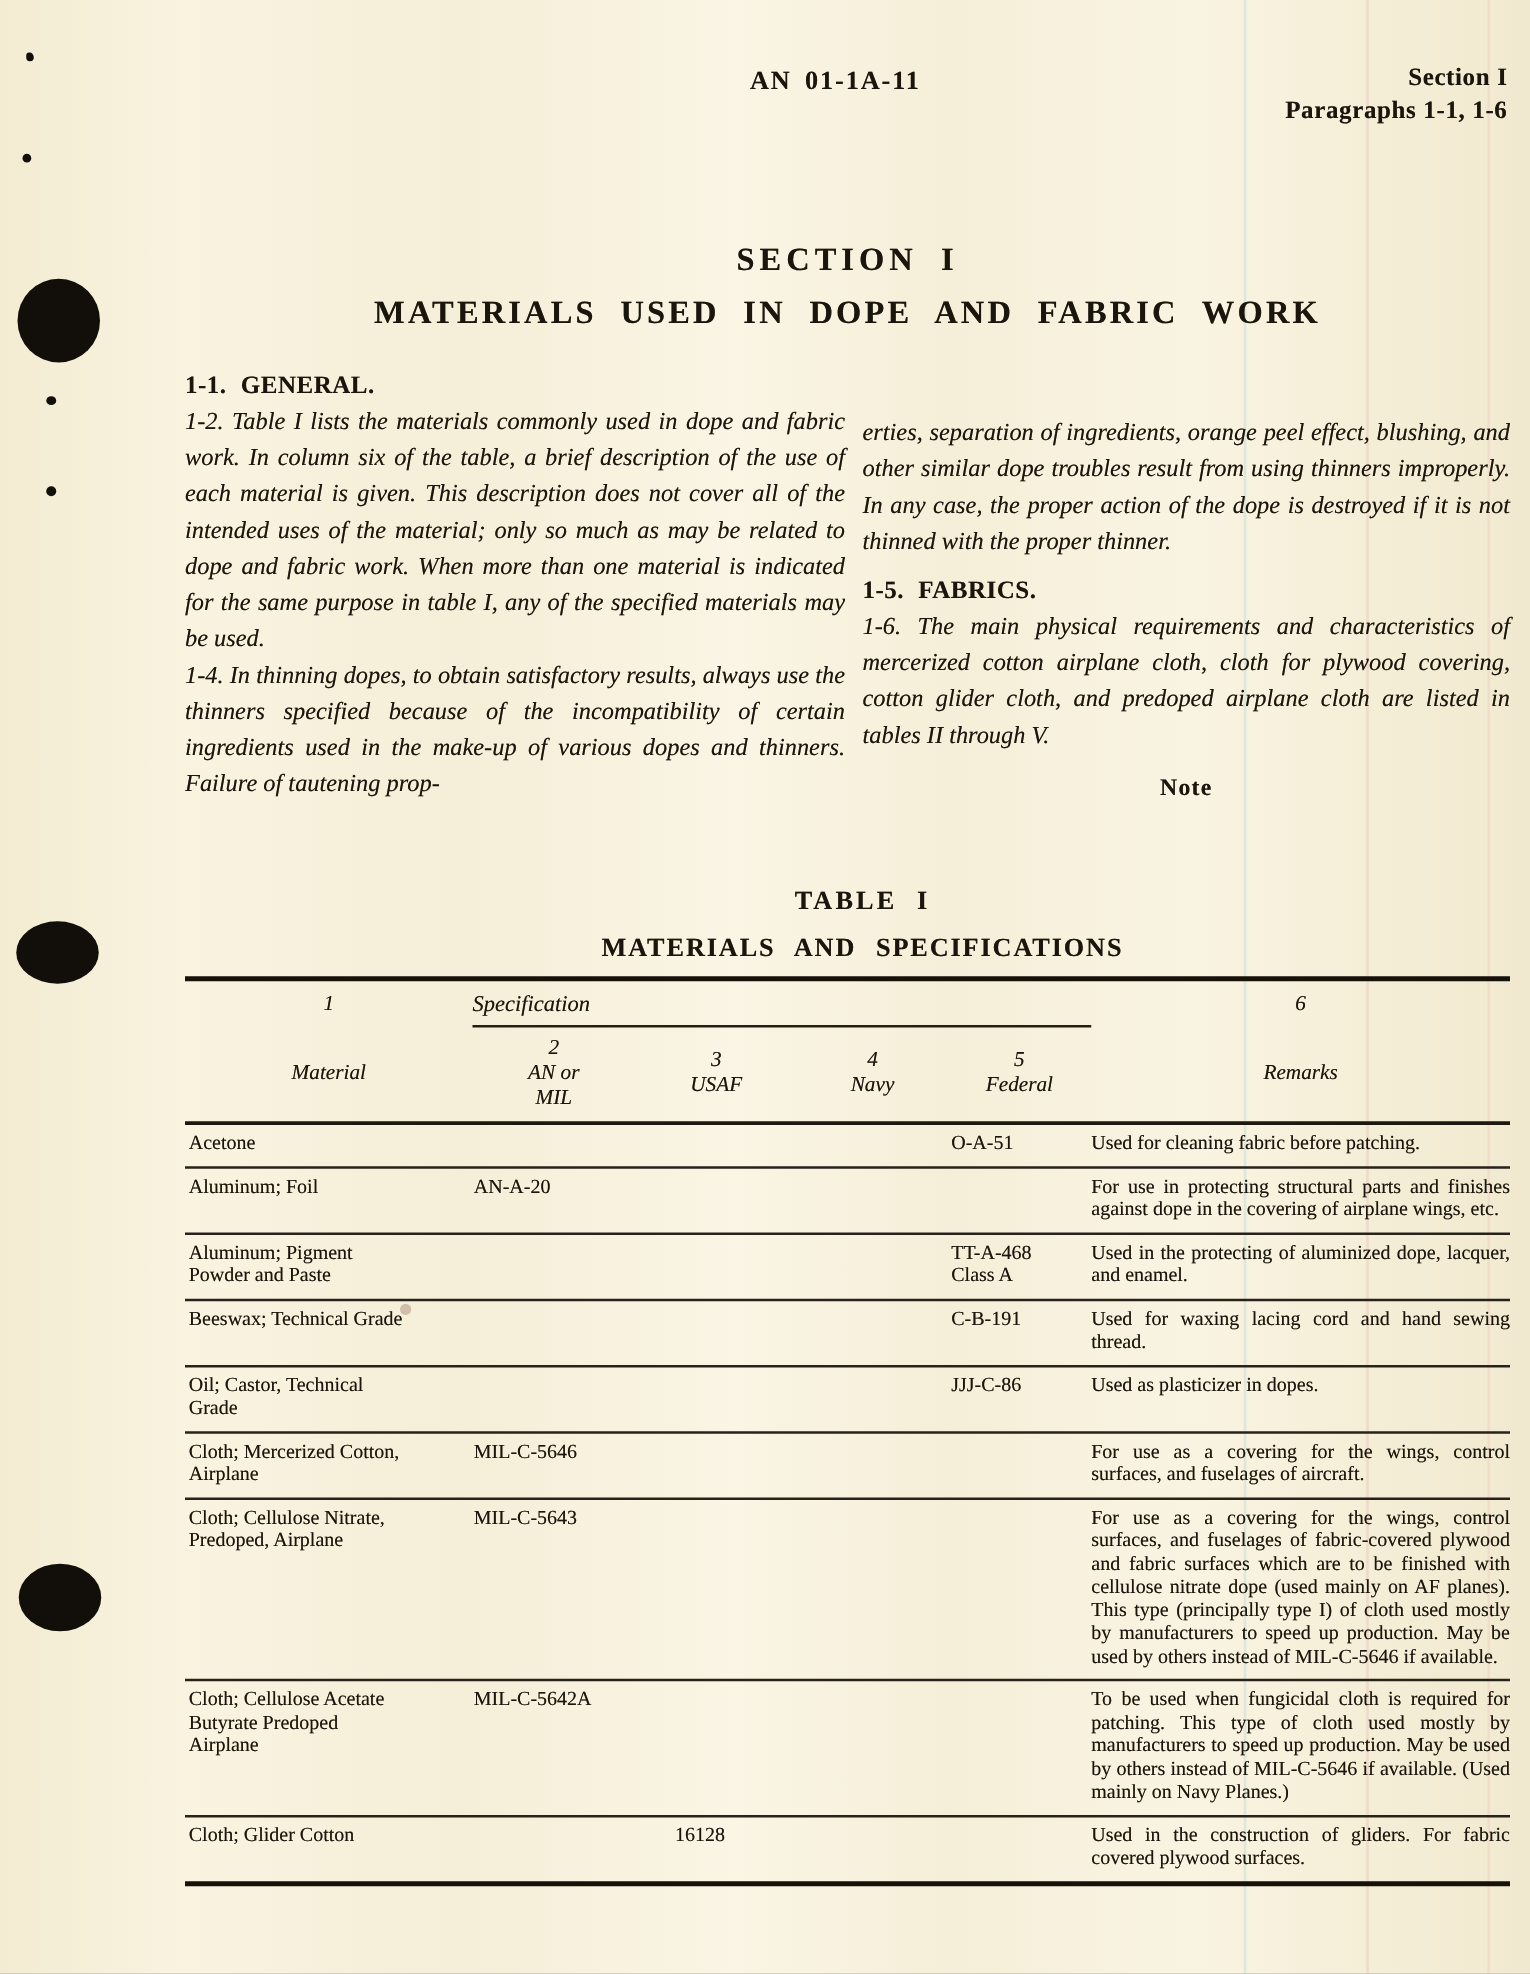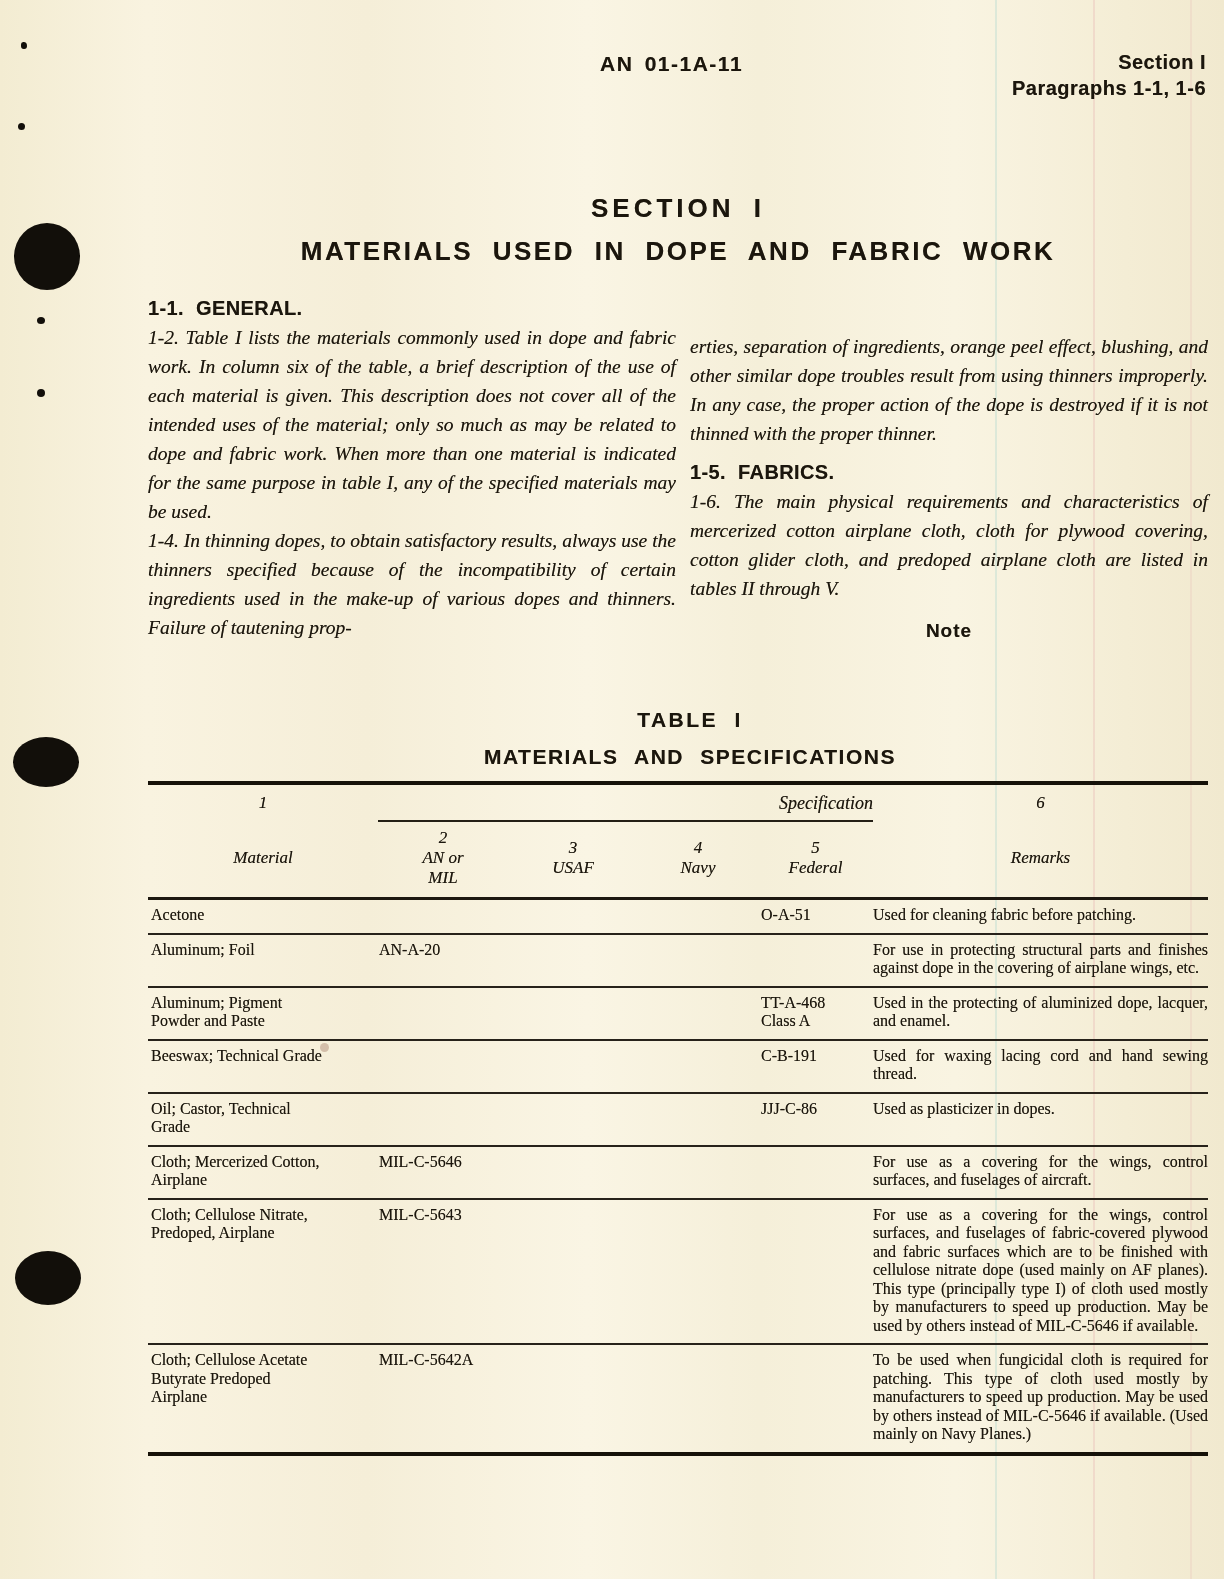--- a/index.html
+++ b/index.html
@@ -27,21 +27,21 @@
   .hole2{left:13px;top:737px;width:66px;height:50px;}
   .hole3{left:15px;top:1251px;width:66px;height:54px;}
   .speck1{left:21px;top:42px;width:6px;height:7px;border-radius:40% 60% 50% 50%;}
   .speck2{left:18px;top:123px;width:7px;height:7px;}
   .speck3{left:37px;top:317px;width:8px;height:7px;}
   .speck4{left:37px;top:389px;width:8px;height:8px;}
   .speck5{left:320px;top:1043px;width:9px;height:9px;background:rgba(150,100,80,.35);}
 
   .content{position:absolute;left:148px;top:0;width:1060px;height:100%;}
 
-  .sans{font-family:Liberation Sans, sans-serif;font-weight:700;}
+  .sans{font-family:Liberation Serif, serif;font-weight:700;}
 
   
   .doc-num{position:absolute;left:452px;top:52px;font-size:21px;letter-spacing:1.5px;word-spacing:4px;}
   .mast-right{position:absolute;right:2px;top:49px;text-align:right;font-size:20px;line-height:26px;letter-spacing:.5px;}
 
   
   .titles{position:absolute;left:0;top:193px;width:100%;text-align:center;}
   .title1{font-size:26px;letter-spacing:4px;word-spacing:8px;}
   .title2{font-size:26px;letter-spacing:2.5px;word-spacing:10px;margin-top:12px;}
 
@@ -61,21 +61,21 @@
   .tbl-subtitle{font-size:21px;letter-spacing:1.5px;word-spacing:9px;margin-top:13px;}
 
   
   .tbl{position:absolute;left:0;top:781px;width:1060px;
        border-top:4px solid #161209;border-bottom:4px solid #161209;}
   .grid6{display:grid;grid-template-columns:230px 130px 130px 120px 115px 335px;}
   .gridA{display:grid;grid-template-columns:230px 495px 335px;}
   .tbl-head{border-bottom:3px solid #1d1810;padding:8px 0 9px 0;
             font-style:italic;font-size:17px;line-height:20px;}
   .hnum{text-align:center;font-size:17px;}
-  .spec-cell{text-align:right;font-size:18px;padding-bottom:7px;border-bottom:2px solid #241f15;}
+  .spec-cell{text-align:left;font-size:18px;padding-bottom:7px;border-bottom:2px solid #241f15;}
   .hlabel{text-align:center;white-space:pre-line;}
   .hrowB{margin-top:6px;align-items:center;}
   .hcol1,.hcol6{align-self:center;}
 
   .tbl-row{border-top:2px solid #27221a;padding:6px 0 8px 0;}
   .tbl-row:first-child{border-top:none;}
   .cell{font-size:16px;line-height:18.5px;white-space:pre-line;}
   .cell-material{padding-right:50px;padding-left:3px;}
   .cell-an_mil{padding-left:1px;}
   .cell-usaf{text-align:center;padding-right:26px;}
@@ -208,17 +208,25 @@
             <div class="cell cell-remarks">For use as a covering for the wings, control surfaces, and fuselages of fabric-covered plywood and fabric surfaces which are to be finished with cellulose nitrate dope (used mainly on AF planes). This type (principally type I) of cloth used mostly by manufacturers to speed up production. May be used by others instead of MIL-C-5646 if available.</div>
           </div>
           <div class="tbl-row grid6">
             <div class="cell cell-material">Cloth; Cellulose Acetate Butyrate Predoped Airplane</div>
             <div class="cell cell-an_mil">MIL-C-5642A</div>
             <div class="cell cell-usaf"></div>
             <div class="cell cell-navy"></div>
             <div class="cell cell-federal"></div>
             <div class="cell cell-remarks">To be used when fungicidal cloth is required for patching. This type of cloth used mostly by manufacturers to speed up production. May be used by others instead of MIL-C-5646 if available. (Used mainly on Navy Planes.)</div>
           </div>
+          <div class="tbl-row grid6">
+            <div class="cell cell-material">Cloth; Glider Cotton</div>
+            <div class="cell cell-an_mil"></div>
+            <div class="cell cell-usaf">16128</div>
+            <div class="cell cell-navy"></div>
+            <div class="cell cell-federal"></div>
+            <div class="cell cell-remarks">Used in the construction of gliders. For fabric covered plywood surfaces.</div>
+          </div>
         </div>
     </div>
 
   </div>
 </div>
 
 </body></html>

